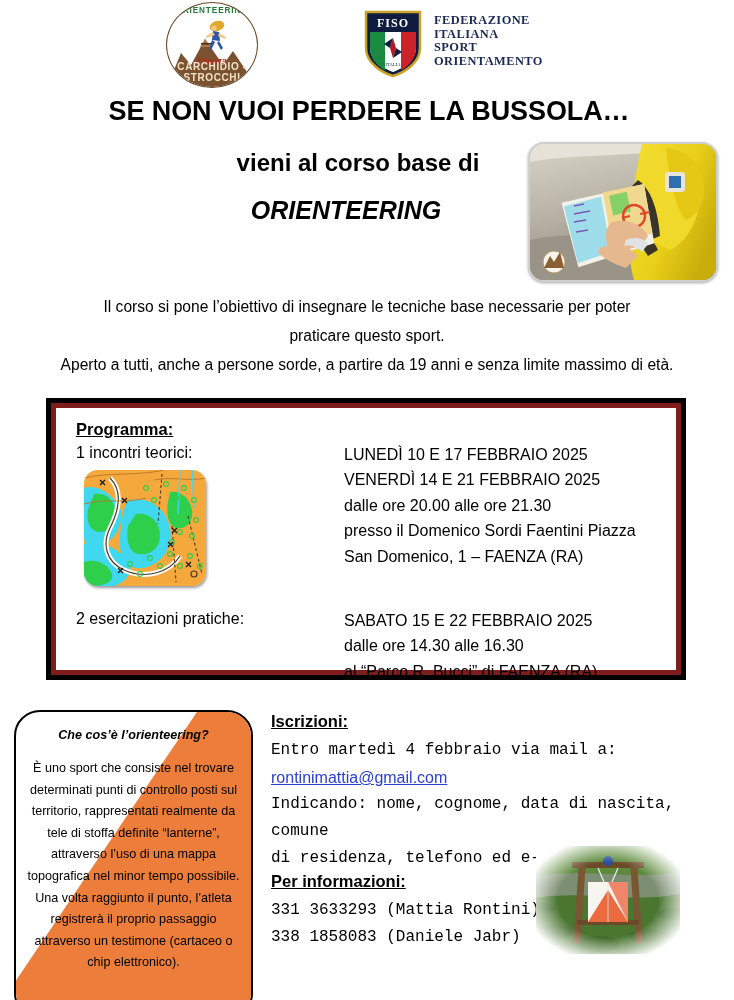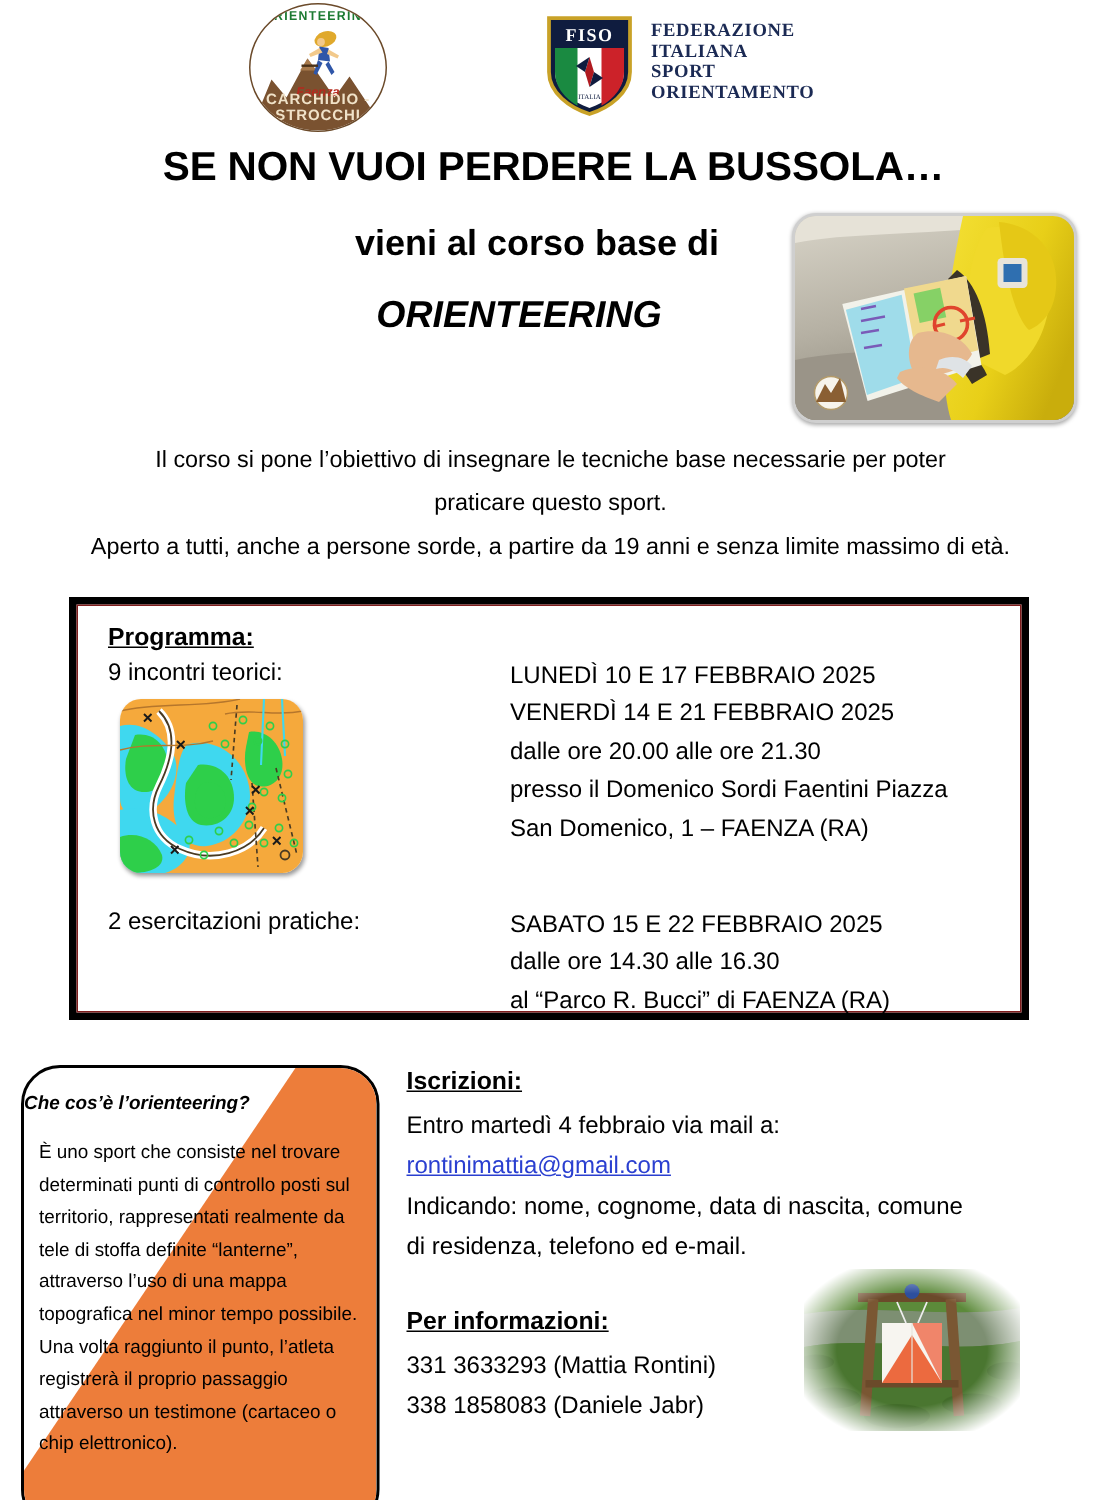--- a/index.html
+++ b/index.html
@@ -178,21 +178,21 @@
     width: 640px;
     height: 282px;
     background: #000000;
     padding: 5px;
     box-sizing: border-box;
   }
   .program-inner {
     width: 100%;
     height: 100%;
     background: #ffffff;
-    border: 1px solid #7f1d1d;
+    border: 5px solid #7f1d1d;
     box-sizing: border-box;
     position: relative;
   }
   .prog-title {
     position: absolute;
     left: 20px;
     top: 12px;
     font-size: 16.5px;
     font-weight: bold;
     text-decoration: underline;
@@ -251,30 +251,32 @@
     left: 0; top: 0;
     width: 100%;
     height: 100%;
     background: #ED7D3A;
     clip-path: polygon(100% 0%, 100% 100%, 0% 100%, 0% 88%, 77% 0%);
   }
   .ob-title {
     position: absolute;
     left: 0; top: 16px;
     width: 100%;
+    text-align: center;
     font-size: 12.6px;
     font-weight: bold;
     font-style: italic;
     z-index: 2;
   }
   .ob-body {
     position: absolute;
     left: 10px;
     top: 46px;
     width: 215px;
+    text-align: center;
     font-size: 12.6px;
     line-height: 21.6px;
     z-index: 2;
   }
 
   
   .iscrizioni {
     position: absolute;
     left: 271px;
     top: 712px;
@@ -282,20 +284,21 @@
   }
   .sec-head {
     font-size: 16.5px;
     font-weight: bold;
     text-decoration: underline;
     margin-bottom: 6px;
   }
   .sec-line {
     font-size: 16px;
     line-height: 27px;
+    font-family: Liberation Mono, monospace;
   }
   .link {
     color: #2a3fd0;
     text-decoration: underline;
     font-size: 16px;
     line-height: 27px;
     display: inline-block;
   }
   .info-block {
     position: absolute;
@@ -417,21 +420,21 @@
   <div>Il corso si pone l’obiettivo di insegnare le tecniche base necessarie per poter</div>
   <div>praticare questo sport.</div>
   <div class="l3">Aperto a tutti, anche a persone sorde, a partire da 19 anni e senza limite massimo di età.</div>
 </div>
 
 <div class="program-box">
   <div class="program-inner">
 
     <div class="prog-title">Programma:</div>
 
-    <div class="prog-label-1">9 incontri teorici:</div>
+    <div class="prog-label-1">1 incontri teorici:</div>
 
     <div class="map-thumb">
       <svg viewBox="0 0 122 116" preserveAspectRatio="none" width="122" height="116">
         <rect width="122" height="116" fill="#F5A93C"></rect>
         <path d="M0,18 C14,14 26,24 34,34 C42,46 36,62 24,72 C12,82 0,78 0,66 Z" fill="#3fd8ef"></path>
         <path d="M0,74 C14,70 30,76 42,88 C52,98 44,112 30,116 L0,116 Z" fill="#3fd8ef"></path>
         <path d="M46,30 C64,26 82,38 86,58 C90,78 76,96 58,98 C42,100 34,84 36,66 C38,48 40,32 46,30 Z" fill="#3fd8ef"></path>
         <path d="M10,24 C22,22 30,30 32,42 C34,54 26,62 16,62 C6,62 2,52 4,40 Z" fill="#2ecf4a"></path>
         <path d="M52,44 C66,42 76,52 76,66 C76,78 66,86 54,84 C44,82 42,68 44,56 Z" fill="#2ecf4a"></path>
         <path d="M56,56 C66,54 72,62 70,72 C68,80 58,82 52,76 C48,70 50,58 56,56 Z" fill="#2ecf4a"></path>

